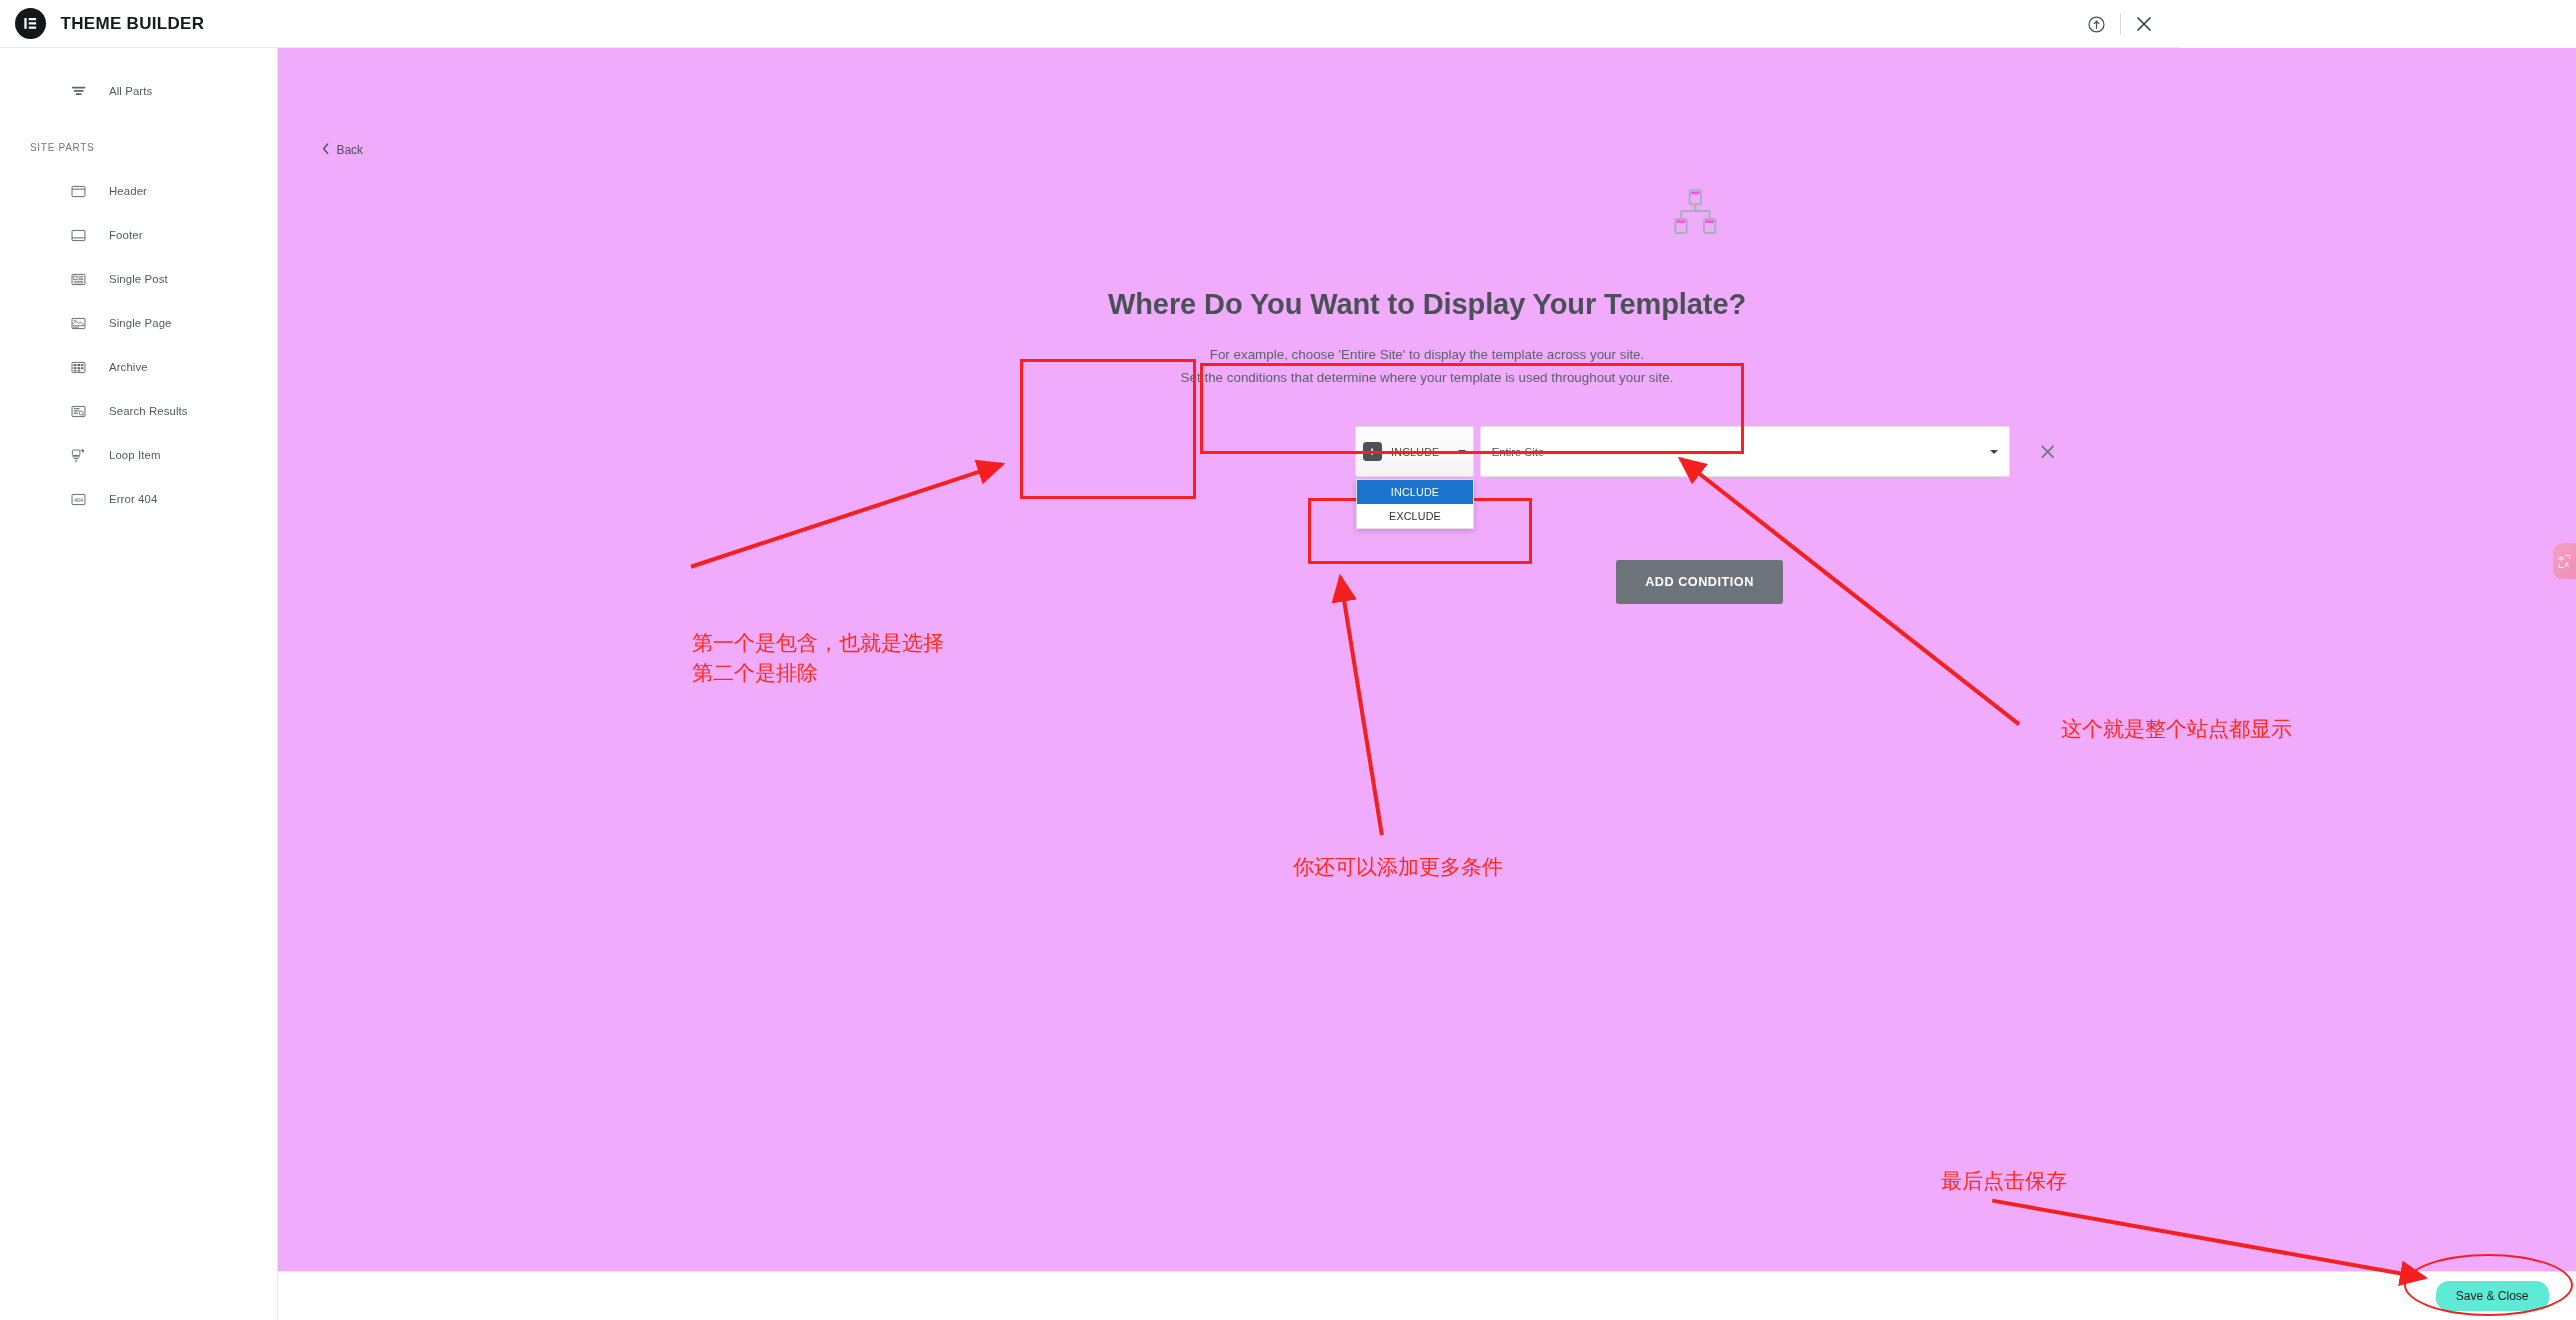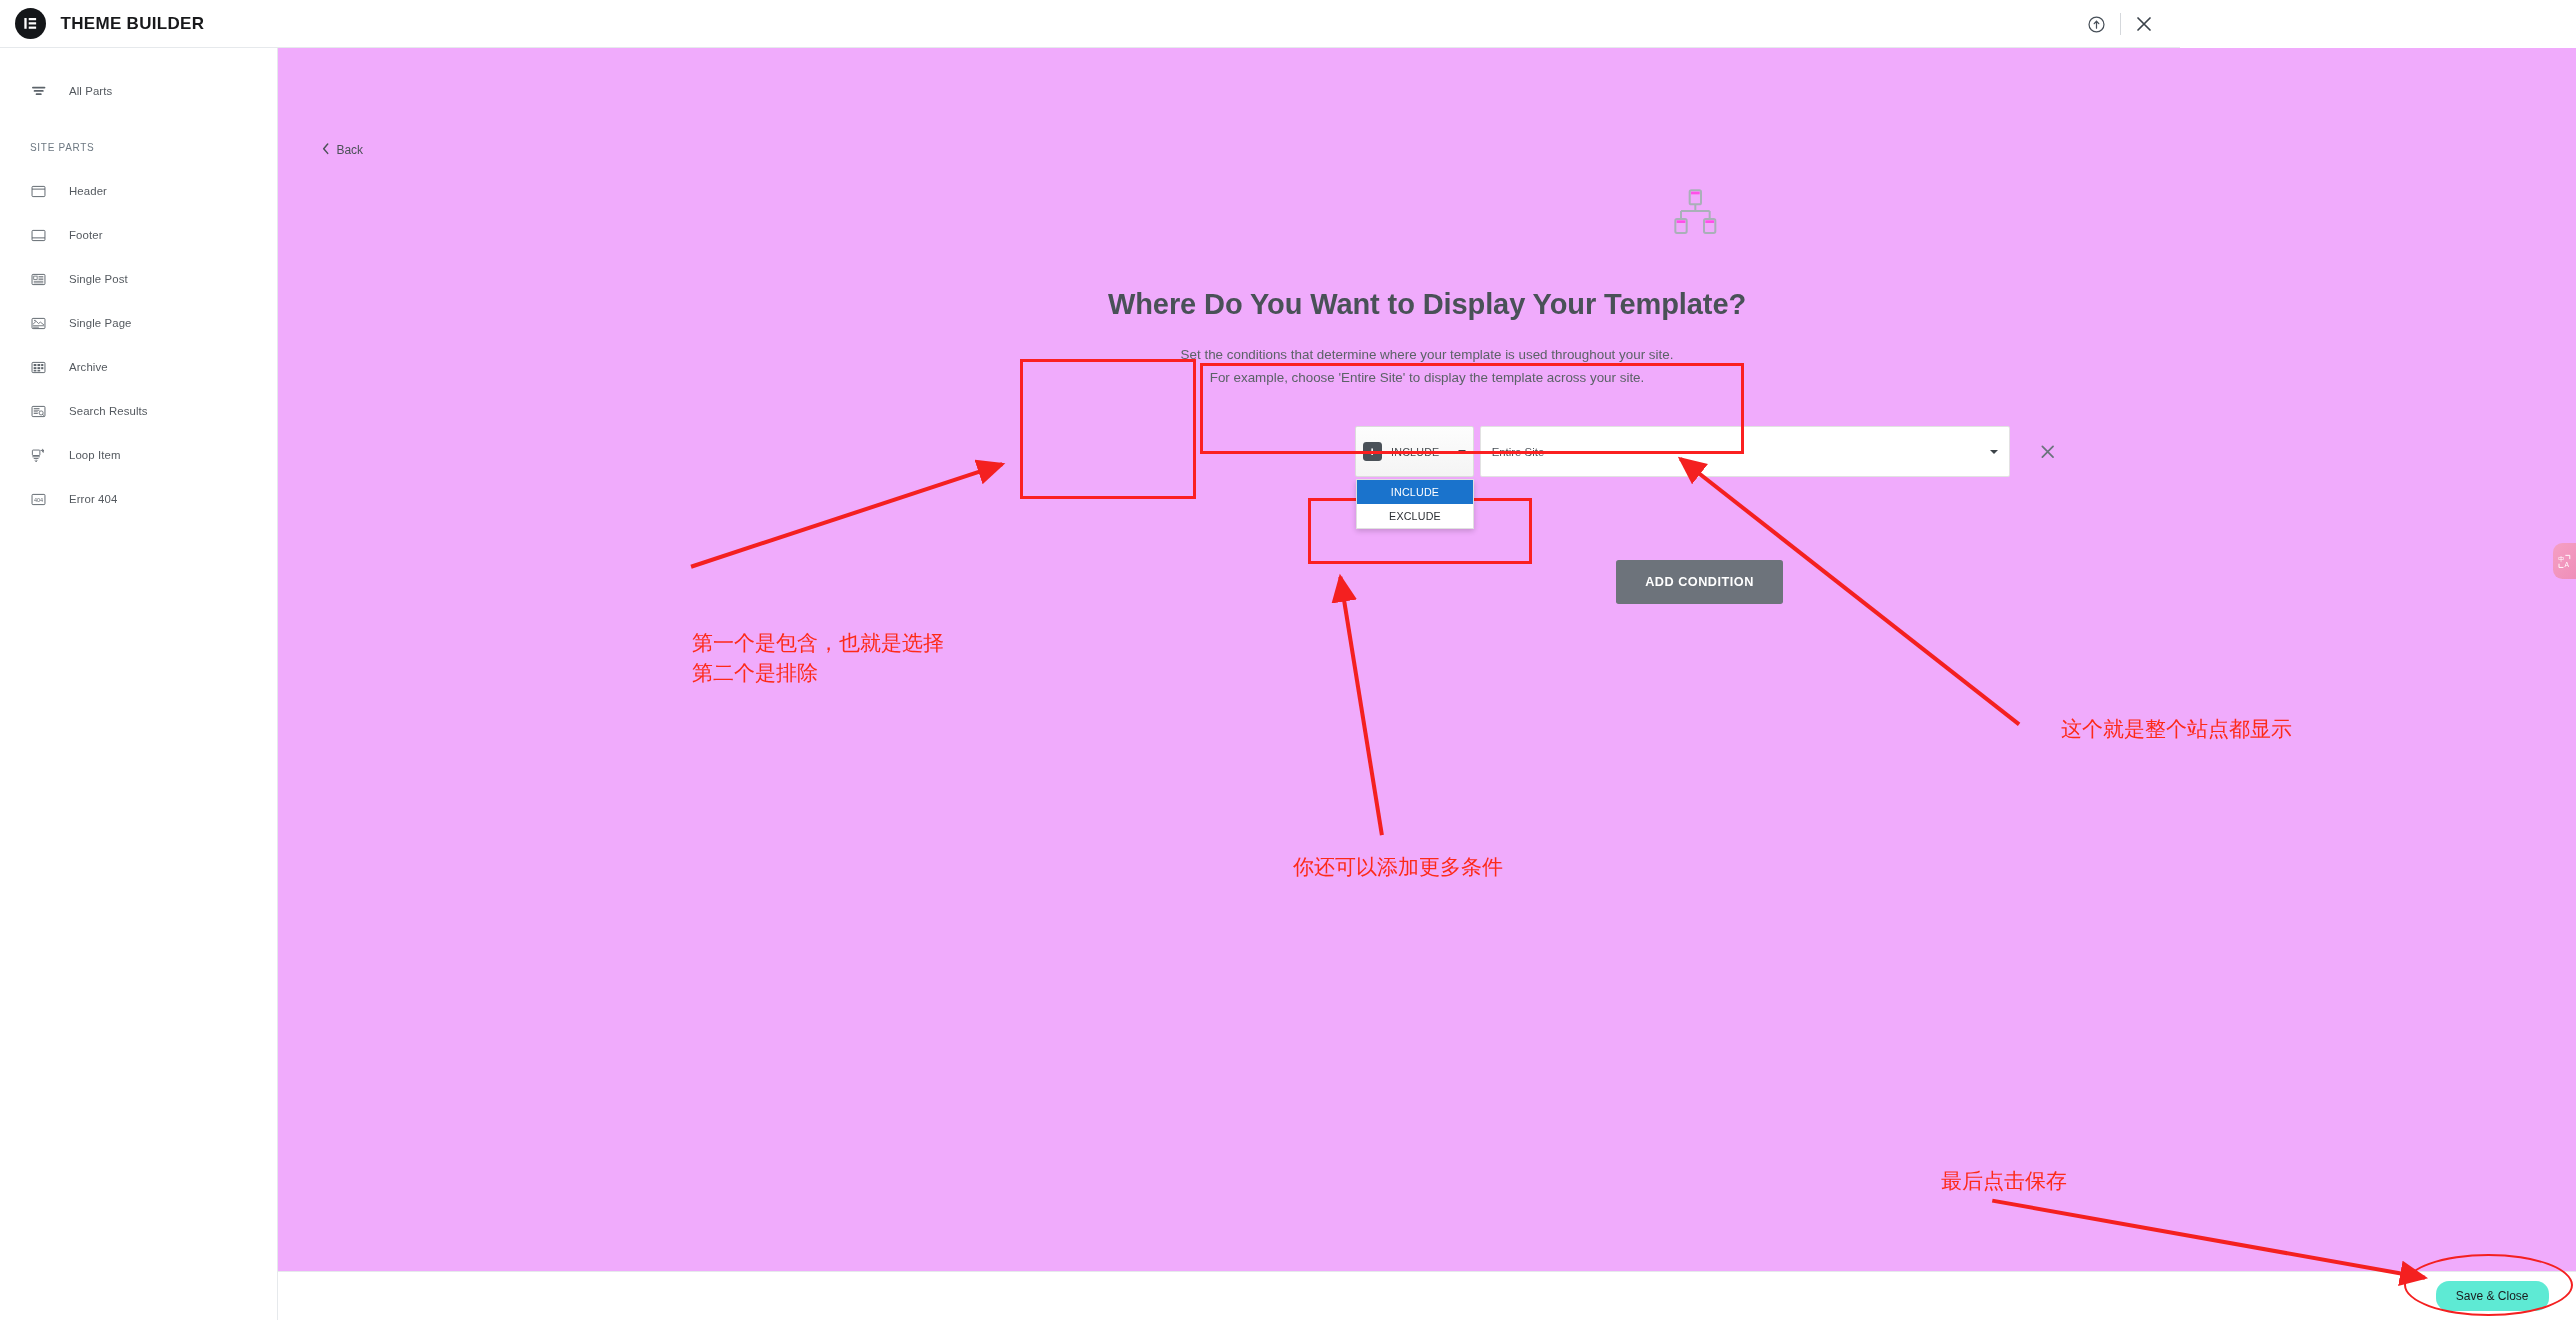--- a/index.html
+++ b/index.html
@@ -35,21 +35,21 @@
   .tb-icon { width:38px; height:38px; display:flex; align-items:center; justify-content:center; cursor:pointer; }
   .tb-sep { width:0.7px; height:21.5px; background:#d5d8dc; margin:0 4px; }
 
   
   .sidebar {
     position:absolute; left:0; top:48px; width:278px; height:1272px;
     background:#ffffff; border-right:0.7px solid #e6e9ec;
   }
   .side-item {
     display:flex; align-items:center; height:32px; padding-left:30px;
-    color:#54595f; cursor:pointer;
+    color:#54595f; cursor:pointer;margin-left:40px;
   }
   .side-item .ico { width:23px; display:flex; align-items:center; justify-content:flex-start; }
   .side-item .lbl { font-size:11.4px; font-weight:500; margin-left:16px; letter-spacing:0.1px; }
   .side-group-title {
     font-size:10px; color:#6d7882; letter-spacing:0.7px;
     padding-left:30px; height:20px; display:flex; align-items:center;
   }
 
   
   .main {
@@ -318,22 +318,22 @@
         <path d="M39.5 23 V33 M18 33 H61 M18 33 V45 M61 33 V45" fill="none" stroke="#a9b0b8" stroke-width="3"></path>
         <rect x="9.5" y="45" width="17" height="21" rx="2.5" fill="none" stroke="#a9b0b8" stroke-width="3"></rect>
         <rect x="11.5" y="47" width="13" height="4" fill="#ff4fe8"></rect>
         <rect x="52.5" y="45" width="17" height="21" rx="2.5" fill="none" stroke="#a9b0b8" stroke-width="3"></rect>
         <rect x="54.5" y="47" width="13" height="4" fill="#ff4fe8"></rect>
       </svg>
     </div>
 
     <div class="title">Where Do You Want to Display Your Template?</div>
     <div class="subtitle">
+      <div>For example, choose 'Entire Site' to display the template across your site.</div>
       <div>Set the conditions that determine where your template is used throughout your site.</div>
-      <div>For example, choose 'Entire Site' to display the template across your site.</div>
     </div>
 
     <div class="cond-row">
 
       <div class="sub-select">
         <span class="plus-chip">+</span>
         <span class="txt">INCLUDE</span>
         <span class="caret"></span>
 
         <div class="dropdown">

